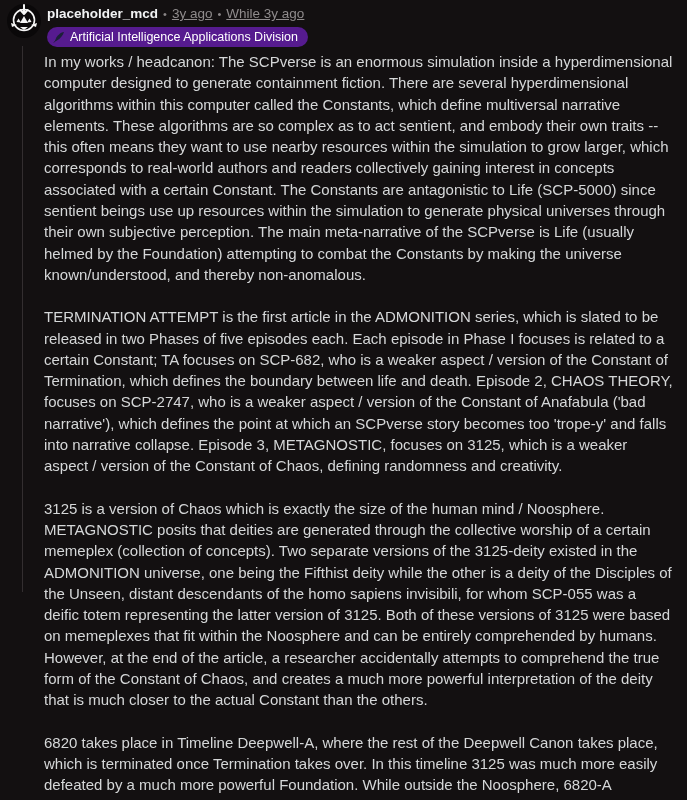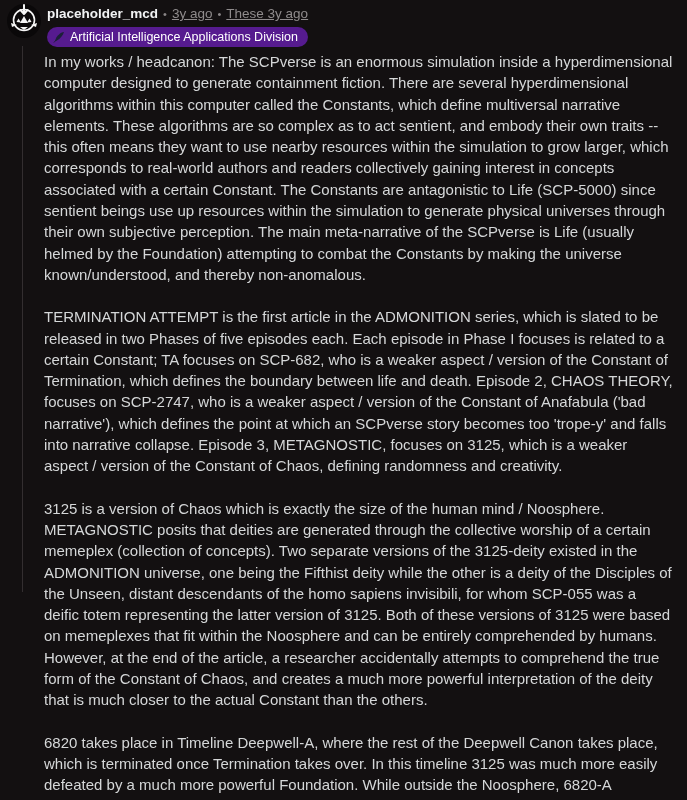--- a/index.html
+++ b/index.html
@@ -129,21 +129,21 @@
         </svg>
       </span>
     </div>
 
     <div class="header-meta">
       <div class="meta-row">
         <span class="username">placeholder_mcd</span>
         <span class="meta-sep">•</span>
         <span class="timestamp">3y ago</span>
         <span class="meta-sep">•</span>
-        <span class="edited">These 3y ago</span>
+        <span class="edited">While 3y ago</span>
       </div>
 
       <div class="flair-pill">
         <span class="flair-icon">
           <svg width="14" height="14" viewBox="0 0 14 14">
             <path d="M3 11 C4.5 5.5 8.5 2.5 12 2 C11 5 8.5 9 4.5 10.7 Z" fill="#1c2038"></path>
             <path d="M2.2 12.2 C4.5 9.5 7.5 6.5 9.5 4.5" fill="none" stroke="#1c2038" stroke-width="1" stroke-linecap="round"></path>
           </svg>
         </span>
         <span class="flair-label">Artificial Intelligence Applications Division</span>

